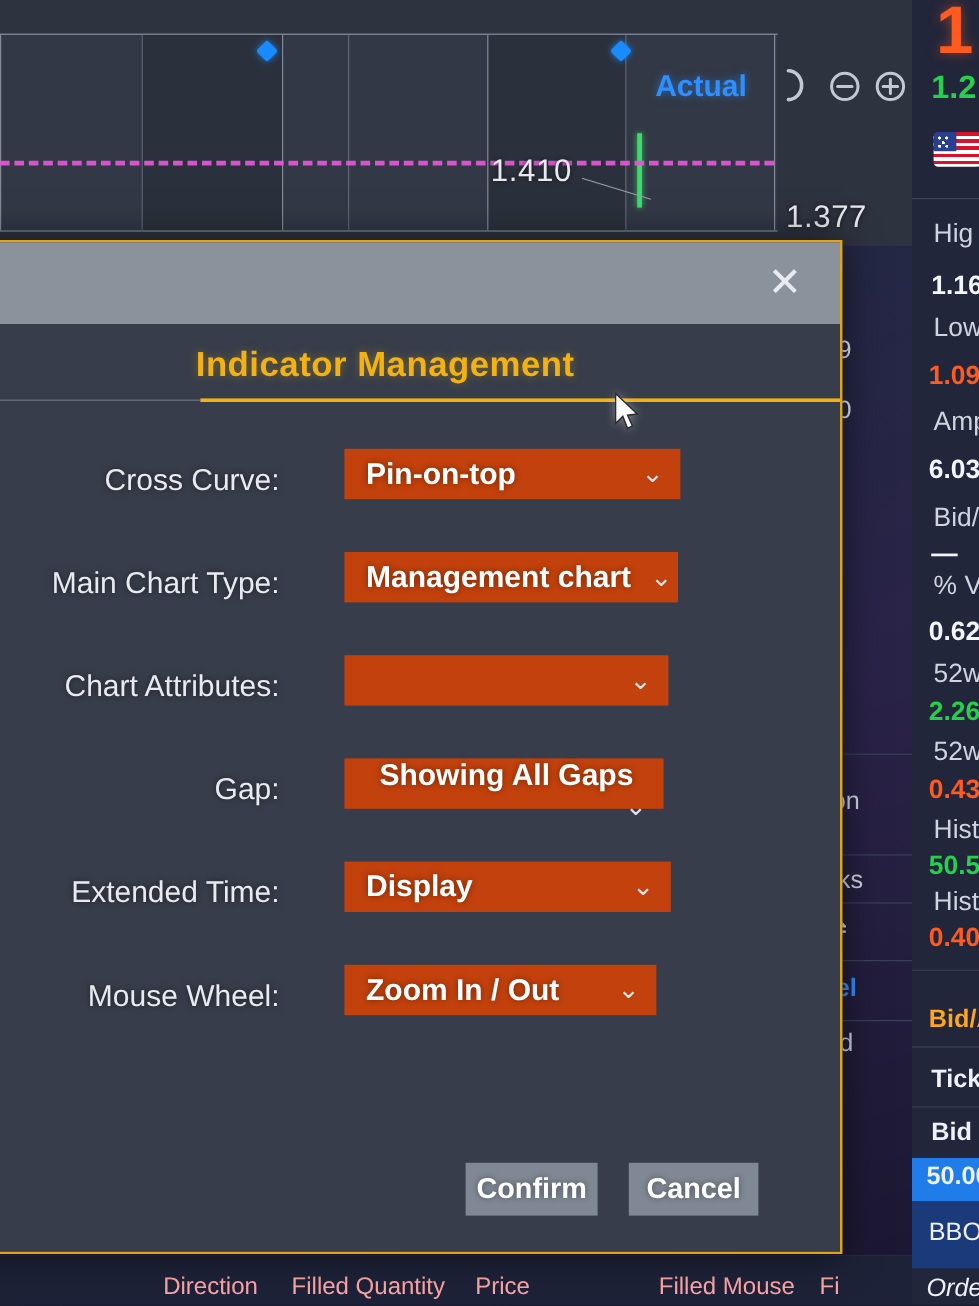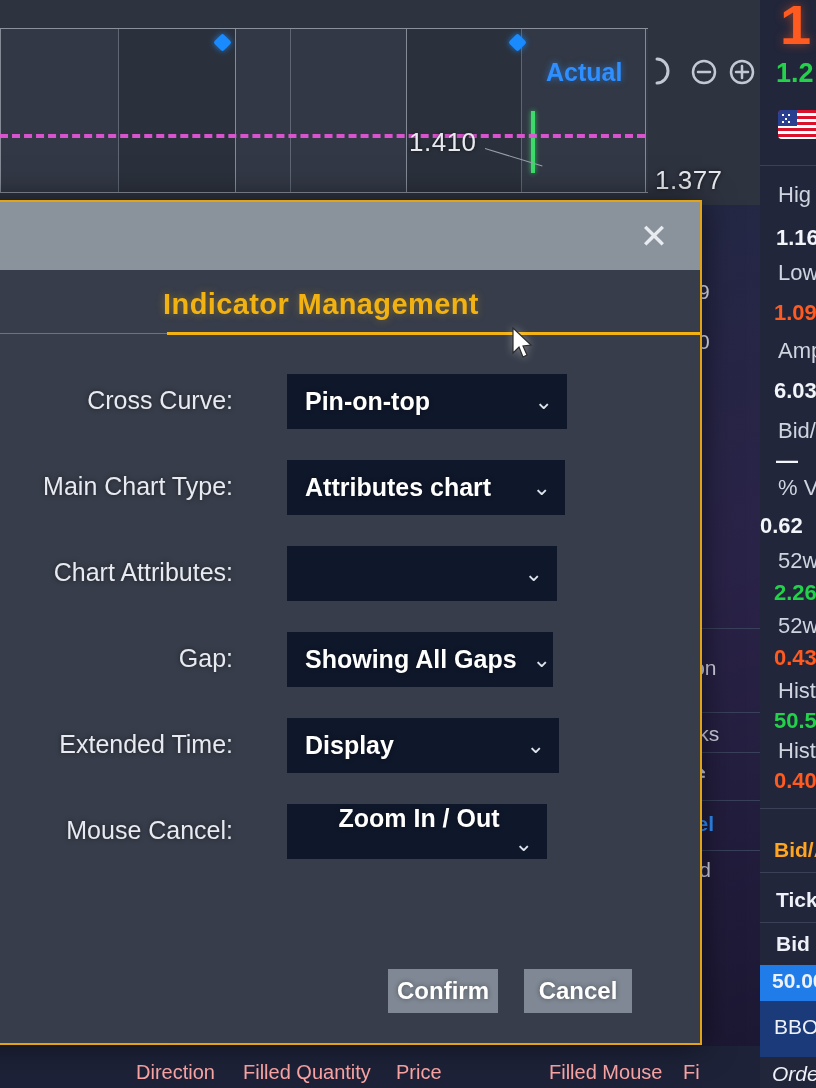--- a/index.html
+++ b/index.html
@@ -249,22 +249,22 @@
     top: 20px;
     color: #e7eaf0;
     font-size: 25px;
     white-space: nowrap;
     text-shadow: 0 0 5px rgba(0,0,0,0.5);
   }
   .select {
     position: absolute;
     left: 345px;
     top: 8px;
-    height: 55px;
-    background: #0f172a;
+    height: 42px;
+    background: #c2410c;
     display: flex;
     align-items: center;
     padding: 0 14px 0 18px;
     box-sizing: border-box;
     cursor: pointer;
   }
   .select .sel-text {
     color: #ffffff;
     font-size: 25px;
     font-weight: bold;
@@ -274,23 +274,23 @@
   .select .chev {
     margin-left: auto;
     padding-left: 16px;
     color: #dfe5ec;
     font-size: 22px;
     line-height: 1;
   }
   .sw1 { width: 280px; }
   .sw2 { width: 278px; }
   .sw3 { width: 270px; }
-  .sw4 { width: 266px; }
+  .sw4 { width: 266px; flex-direction: column; }
   .sw5 { width: 272px; text-align: center; }
-  .sw6 { width: 260px; flex-direction: column; }
+  .sw6 { width: 260px; }
 
   .dlg-footer {
     position: absolute;
     left: 0; right: 0; bottom: 28px;
     height: 46px;
   }
   .btn {
     position: absolute;
     height: 44px;
     background: #7f8894;
@@ -415,21 +415,21 @@
     <div class="sb-label" style="left:18px; top:260px;">Low</div>
     <div class="sb-val" style="left:14px; top:300px; color:#ff5a1f;">1.09</div>
 
     <div class="sb-label" style="left:18px; top:338px;">Amp</div>
     <div class="sb-val" style="left:14px; top:378px; color:#f2f5fa;">6.03%</div>
 
     <div class="sb-label" style="left:18px; top:418px;">Bid/A</div>
     <div class="sb-val" style="left:16px; top:448px; color:#f2f5fa;">—</div>
 
     <div class="sb-label" style="left:18px; top:475px;">% Vo</div>
-    <div class="sb-val" style="left:0; top:513px; color:#f2f5fa;">0.62</div>
+    <div class="sb-val" style="left:14px; top:513px; color:#f2f5fa;">0.62</div>
 
     <div class="sb-label" style="left:18px; top:548px;">52wk</div>
     <div class="sb-val" style="left:14px; top:580px; color:#24d14a;">2.260</div>
 
     <div class="sb-label" style="left:18px; top:613px;">52wk</div>
     <div class="sb-val" style="left:14px; top:645px; color:#ff5a1f;">0.430</div>
 
     <div class="sb-label" style="left:18px; top:678px;">Histori</div>
     <div class="sb-val" style="left:14px; top:708px; color:#24d14a;">50.500</div>
 
@@ -479,21 +479,21 @@
           <div class="row-label">Cross Curve:</div>
           <div class="select sw1">
             <span class="sel-text">Pin-on-top</span>
             <span class="chev">⌄</span>
           </div>
         </div>
 
         <div class="row">
           <div class="row-label">Main Chart Type:</div>
           <div class="select sw2">
-            <span class="sel-text">Attributes chart</span>
+            <span class="sel-text">Management chart</span>
             <span class="chev">⌄</span>
           </div>
         </div>
 
         <div class="row">
           <div class="row-label">Chart Attributes:</div>
           <div class="select sw3">
             <span class="chev">⌄</span>
           </div>
         </div>
@@ -508,21 +508,21 @@
 
         <div class="row">
           <div class="row-label">Extended Time:</div>
           <div class="select sw5">
             <span class="sel-text">Display</span>
             <span class="chev">⌄</span>
           </div>
         </div>
 
         <div class="row">
-          <div class="row-label">Mouse Cancel:</div>
+          <div class="row-label">Mouse Wheel:</div>
           <div class="select sw6">
             <span class="sel-text">Zoom In / Out</span>
             <span class="chev">⌄</span>
           </div>
         </div>
 
       </div>
 
       <div class="dlg-footer">
         <div class="btn btn-confirm">Confirm</div>

